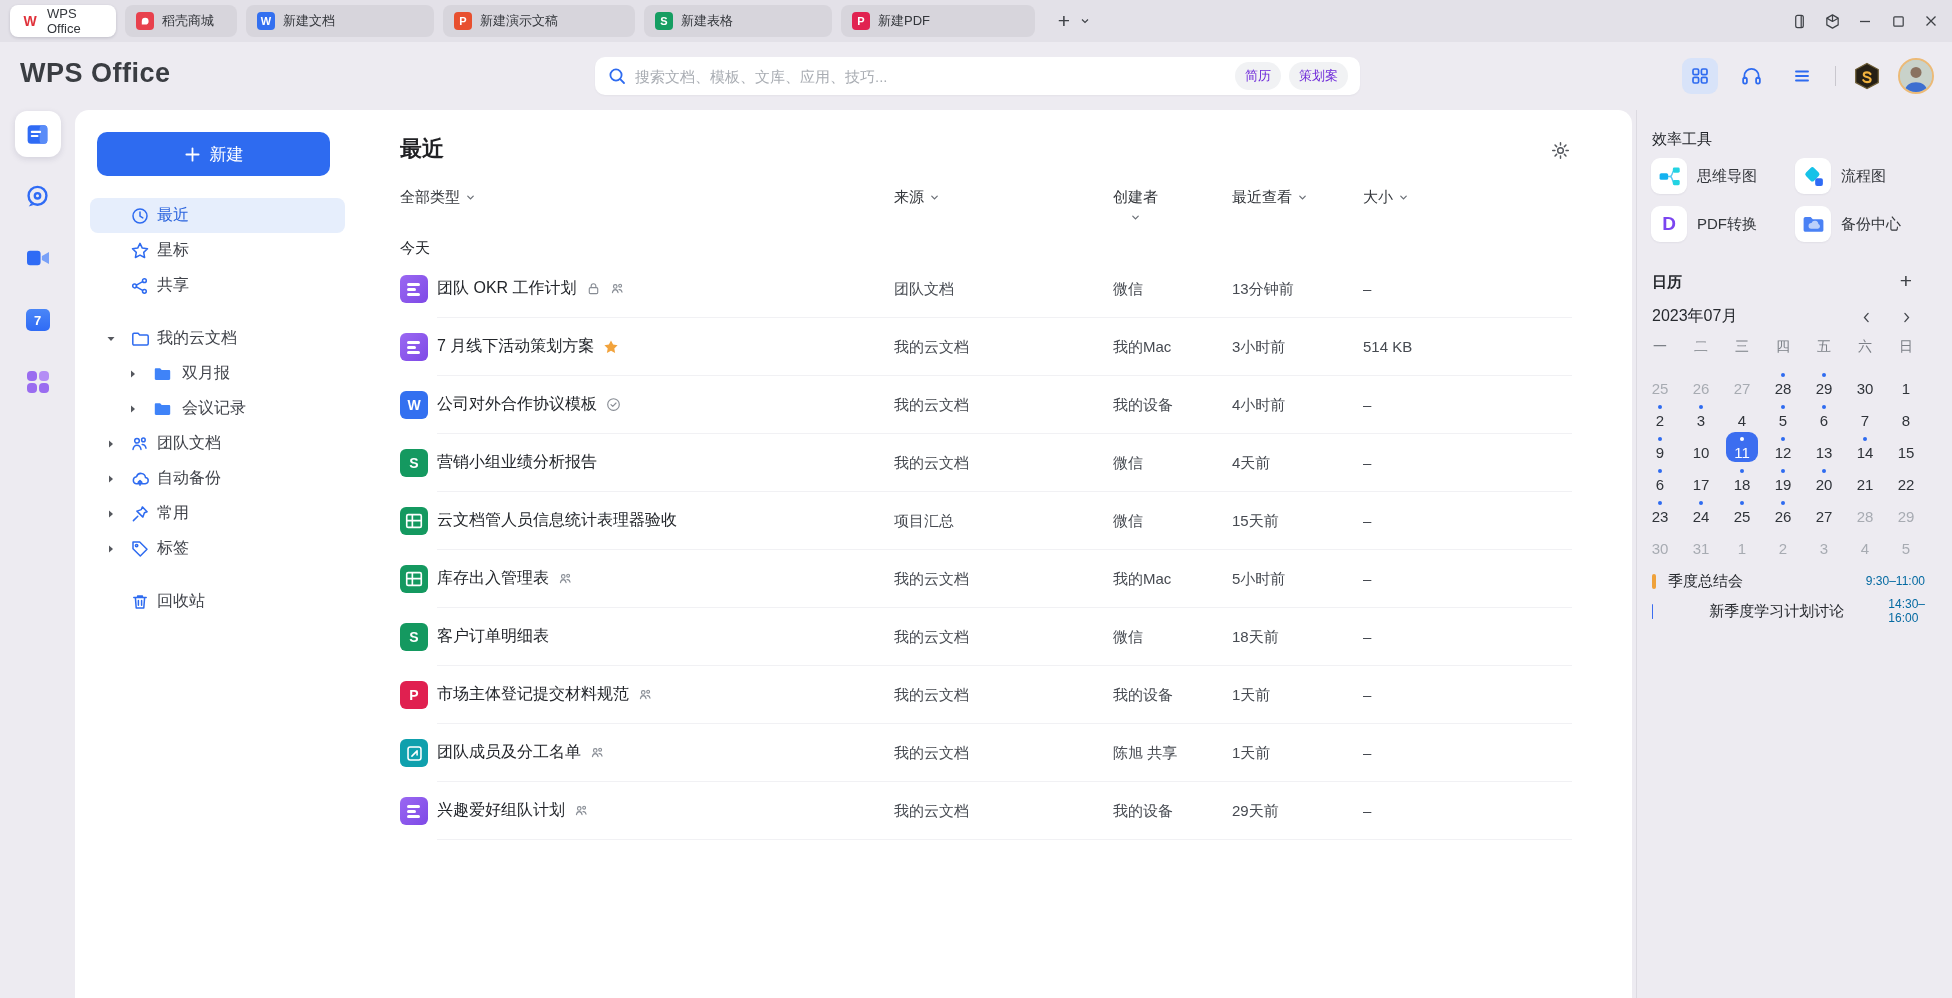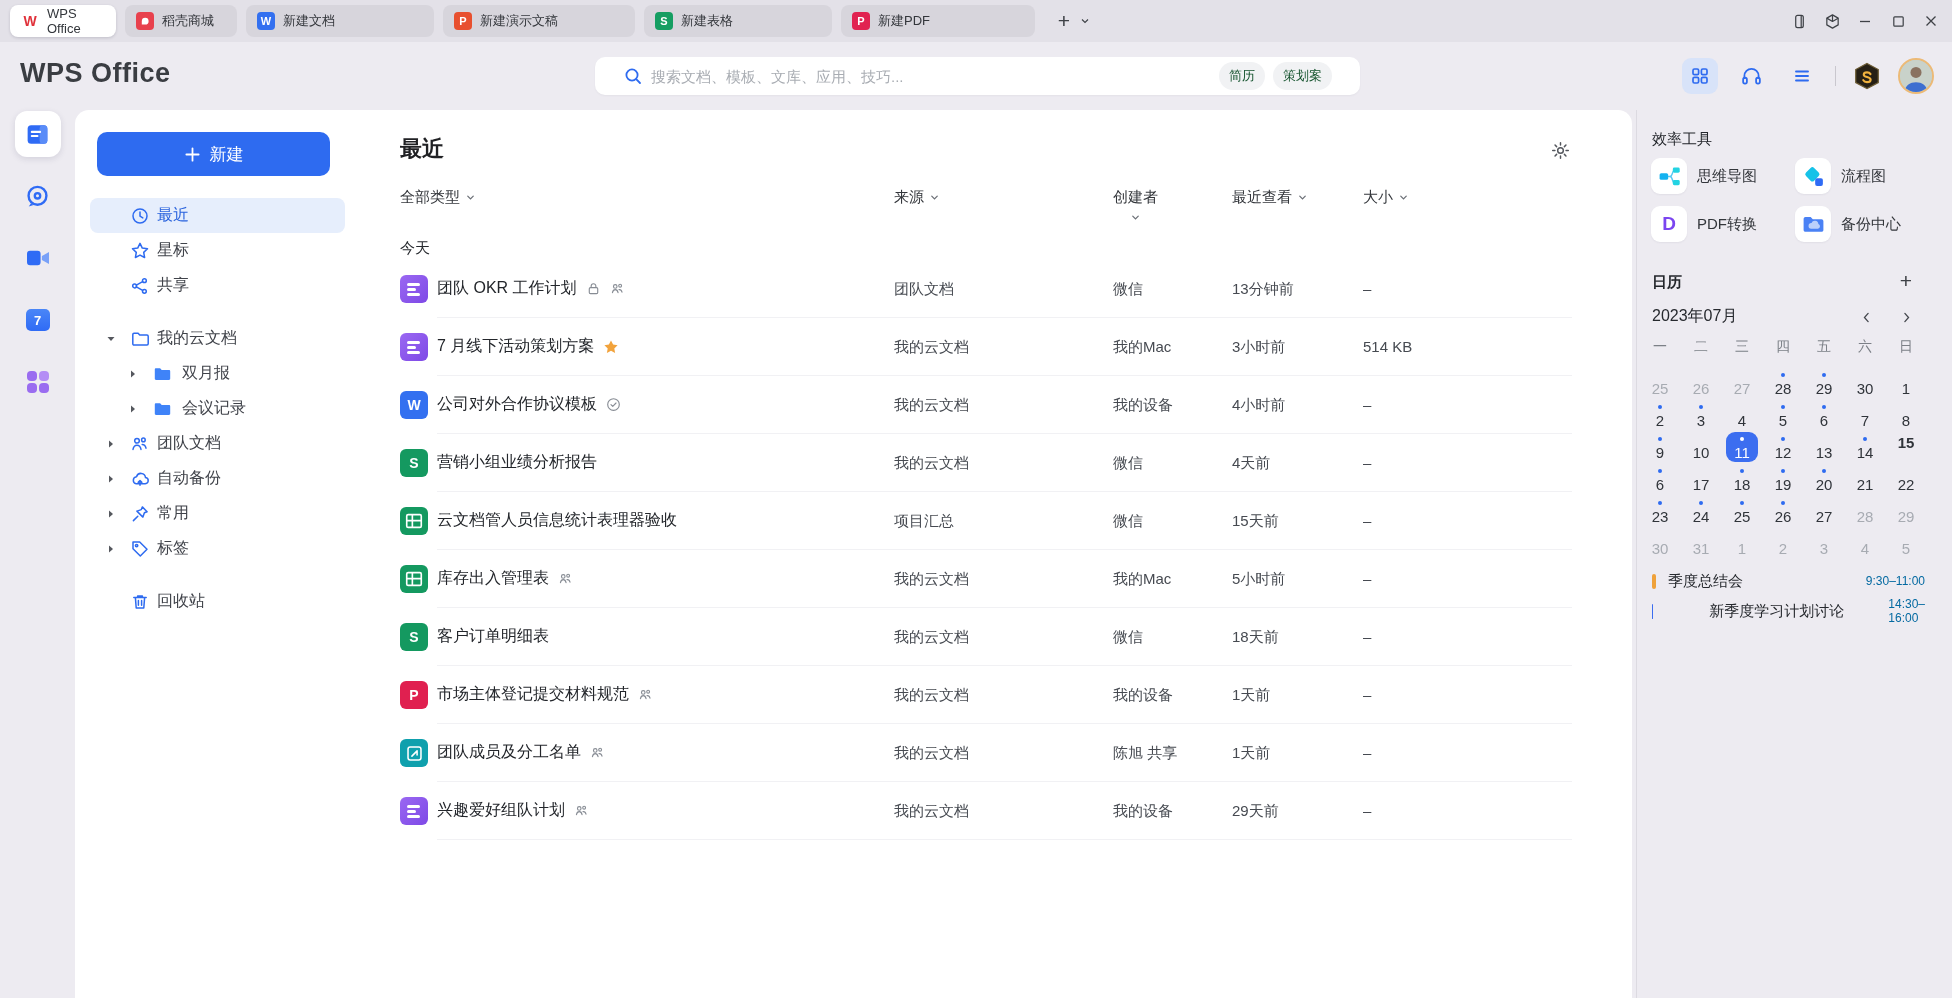--- a/index.html
+++ b/index.html
@@ -14,24 +14,24 @@
   .tabicon{width:18px;height:18px;border-radius:4px;display:flex;align-items:center;justify-content:center;color:#fff;font-size:11px;font-weight:700;flex:0 0 auto}
   .tabicon.noBg{background:transparent;color:#e0313a;font-size:14px;font-weight:800}
   .tab-plus{margin-left:16px;font-size:21px;color:#3e4146;width:26px;text-align:center}
   .tab-caret{margin-left:2px;color:#3e4146;display:flex;align-items:center}
   .wincontrols{position:absolute;right:12px;top:0;height:42px;display:flex;align-items:center;gap:15px;color:#3e4146}
   .wincontrols .wc{width:18px;height:18px;display:flex;align-items:center;justify-content:center}
 
   
   .header{position:absolute;left:0;top:42px;right:0;height:68px}
   .logo{position:absolute;left:20px;top:16px;font-size:27px;font-weight:700;letter-spacing:.5px;color:#3a3d42}
-  .search{position:absolute;left:595px;top:15px;width:765px;height:38px;background:#fff;border-radius:10px;display:flex;align-items:center;padding:0 28px;gap:8px;box-shadow:0 1px 2px rgba(50,50,70,.05)}
+  .search{position:absolute;left:595px;top:15px;width:765px;height:38px;background:#fff;border-radius:10px;display:flex;align-items:center;padding:0 12px;gap:8px;box-shadow:0 1px 2px rgba(50,50,70,.05)}
   .search input{flex:1;border:none;outline:none;font-size:15px;color:#33363b;background:transparent;font-family:inherit}
   .search input::placeholder{color:#a9adb3}
-  .chip{background:#f1f2f4;border-radius:14px;padding:5px 10px;font-size:13px;color:#14532d;flex:0 0 auto}
+  .chip{background:#f1f2f4;border-radius:14px;padding:5px 10px;font-size:13px;color:#6d28d9;flex:0 0 auto}
   .hactions{position:absolute;right:18px;top:16px;display:flex;align-items:center;gap:15px}
   .iconbtn{width:36px;height:36px;border-radius:9px;display:flex;align-items:center;justify-content:center;color:#2e6bf0}
   .iconbtn.appsbg{background:#d8e3f9}
   .hdivider{width:1px;height:20px;background:#c9c7ce}
   .avatar{width:36px;height:36px;border-radius:50%;border:2px solid #ecba77;overflow:hidden;background:#c2cdc4}
   .svip{width:32px;height:30px;display:flex;align-items:center;justify-content:center}
 
   
   .rail{position:absolute;left:0;top:110px;width:75px;bottom:0;display:flex;flex-direction:column;align-items:center;padding-top:1px;gap:16px}
   .rail-item{width:46px;height:46px;border-radius:12px;display:flex;align-items:center;justify-content:center}
@@ -806,21 +806,21 @@
           <span class="dnum">12</span>
         </div>
         <div class="daycell" style="left: 168px; top: 322px;">
           <span class="dot"></span>
           <span class="dnum">13</span>
         </div>
         <div class="daycell hasdot" style="left: 209px; top: 322px;">
           <span class="dot"></span>
           <span class="dnum">14</span>
         </div>
-        <div class="daycell" style="left: 250px; top: 312px; font-weight: bold;">
+        <div class="daycell" style="left: 250px; top: 322px;">
           <span class="dot"></span>
           <span class="dnum">15</span>
         </div>
         <div class="daycell hasdot" style="left: 4px; top: 354px;">
           <span class="dot"></span>
           <span class="dnum">6</span>
         </div>
         <div class="daycell" style="left: 45px; top: 354px;">
           <span class="dot"></span>
           <span class="dnum">17</span>

